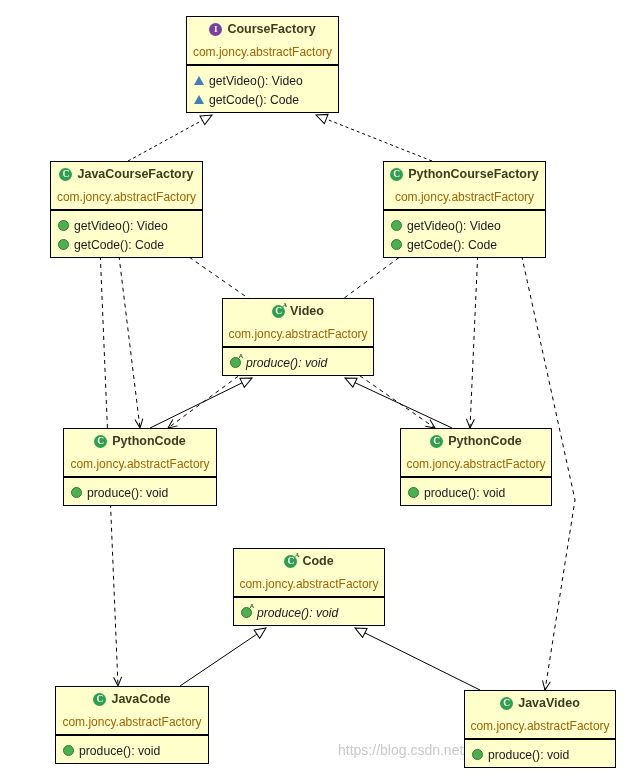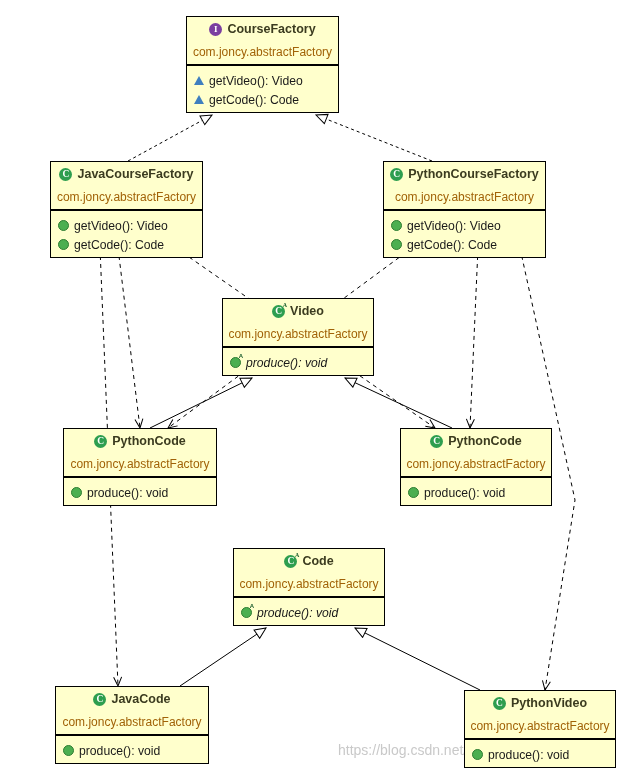--- a/index.html
+++ b/index.html
@@ -330,21 +330,21 @@
       <div class="member">
         <span class="ico ico-method-public"></span>
         <span class="member-text">produce(): void</span>
       </div>
     </div>
   </div>
 
   <div class="uml-box" style="left:464px; top:690px; width:152px;">
     <div class="box-title">
       <span class="ico ico-class">C</span>
-      <span class="title-text">PythonVideo</span>
+      <span class="title-text">JavaVideo</span>
     </div>
     <div class="box-pkg">com.joncy.abstractFactory</div>
     <div class="sep-thin"></div>
     <div class="box-members">
       <div class="member">
         <span class="ico ico-method-public"></span>
         <span class="member-text">produce(): void</span>
       </div>
     </div>
   </div>

